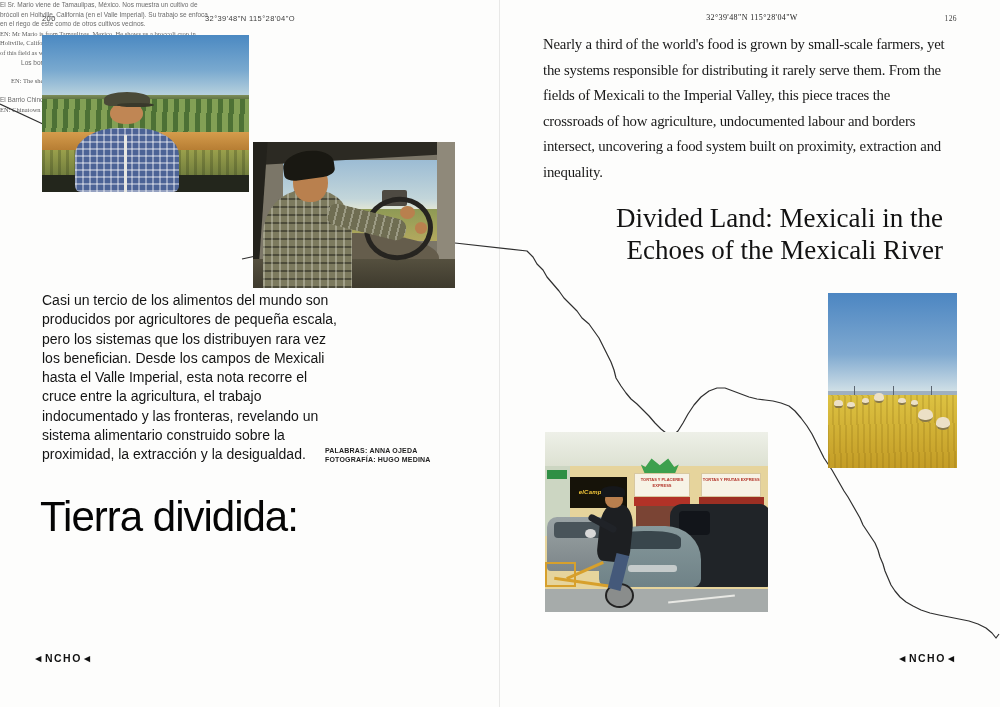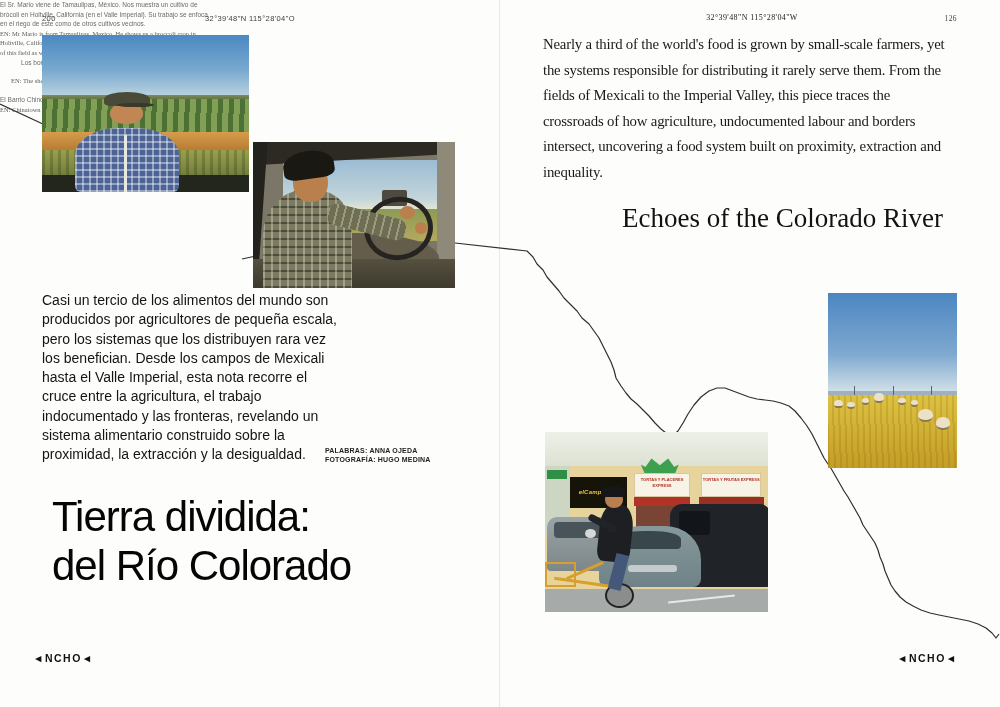--- a/index.html
+++ b/index.html
@@ -21,21 +21,21 @@
   
   #gutter{left:499px;top:0;width:1px;height:707px;background:#e8e8e7;z-index:0;}
   #borderline{left:0;top:0;z-index:1;pointer-events:none;}
 
   
   #cap-field{left:253px;top:40px;width:212px;font-size:6.5px;line-height:9.6px;color:#6b6b6b;z-index:3;}
   #cap-field .en{color:#5c5c5c;}
   #intro-es{left:42px;top:291px;width:302px;font-size:14px;line-height:19.3px;color:#141414;z-index:3;}
   #credits{left:325px;top:446px;font-size:7px;line-height:9px;font-weight:bold;letter-spacing:.2px;color:#222;z-index:3;}
   #headline-es{left:40px;top:492px;font-size:42px;line-height:49px;letter-spacing:-1px;color:#050505;z-index:3;}
-  #headline-es span{display:block;margin-left:12px;}
+  #headline-es span{display:block;}
 
   
   #intro-en{left:543px;top:32px;width:402px;font-size:14.8px;line-height:25.5px;letter-spacing:-.2px;color:#1a1a1a;z-index:3;}
   #headline-en{left:555px;top:203px;width:388px;text-align:right;font-size:27px;line-height:31.5px;color:#121212;z-index:3;}
   #headline-en span{display:block;}
   #cap-sheep{left:668px;top:296px;width:154px;text-align:right;font-size:6.5px;line-height:9.4px;color:#6b6b6b;z-index:3;}
   #cap-china{left:545px;top:619px;width:230px;font-size:6.5px;line-height:9.4px;color:#6b6b6b;z-index:3;}
   .cap-en{font-family:"Liberation Serif",serif;color:#5c5c5c;}
 
   
@@ -198,32 +198,32 @@
 
   <p id="intro-es" class="abs" style="margin:0">Casi un tercio de los alimentos del mundo son producidos por agricultores de pequeña escala, pero los sistemas que los distribuyen rara vez los benefician. Desde los campos de Mexicali hasta el Valle Imperial, esta nota recorre el cruce entre la agricultura, el trabajo indocumentado y las fronteras, revelando un sistema alimentario construido sobre la proximidad, la extracción y la desigualdad.</p>
 
   <div id="credits" class="abs">
     <div>PALABRAS: ANNA OJEDA</div>
     <div>FOTOGRAFÍA: HUGO MEDINA</div>
   </div>
 
   <h1 id="headline-es" class="abs" style="margin:0;font-weight:500">
     <span>Tierra dividida:</span>
-    <span>del Río Colorado</span>
   </h1>
 
   <div id="logo-l" class="abs logo">◄NCHO◄</div>
 
   <div id="hdr-r-coord" class="abs runhead serif">32°39'48"N 115°28'04"W</div>
   <div id="hdr-r-num" class="abs runhead serif">126</div>
 
   <p id="intro-en" class="abs serif" style="margin:0">Nearly a third of the world's food is grown by small-scale farmers, yet the systems responsible for distributing it rarely serve them. From the fields of Mexicali to the Imperial Valley, this piece traces the crossroads of how agriculture, undocumented labour and borders intersect, uncovering a food system built on proximity, extraction and inequality.</p>
 
   <h2 id="headline-en" class="abs serif" style="margin:0;font-weight:normal">
-    <span>Echoes of the Colorado River</span>
+    <span>Divided Land: Mexicali in the</span>
+    <span>Echoes of the Mexicali River</span>
   </h2>
 
   <div id="cap-sheep">
     <span>Los borregos de la finca en donde el Sr. Mario trabaja. A él le gusta darles de comer.</span>
     <span class="cap-en" style="display:block">EN: The sheep on the farm where Mr Mario works. He enjoys feeding them.</span>
   </div>
 
   <div id="photo-sheep" class="abs photo">
     <div class="sky"></div>
     <div class="mtn"></div>

